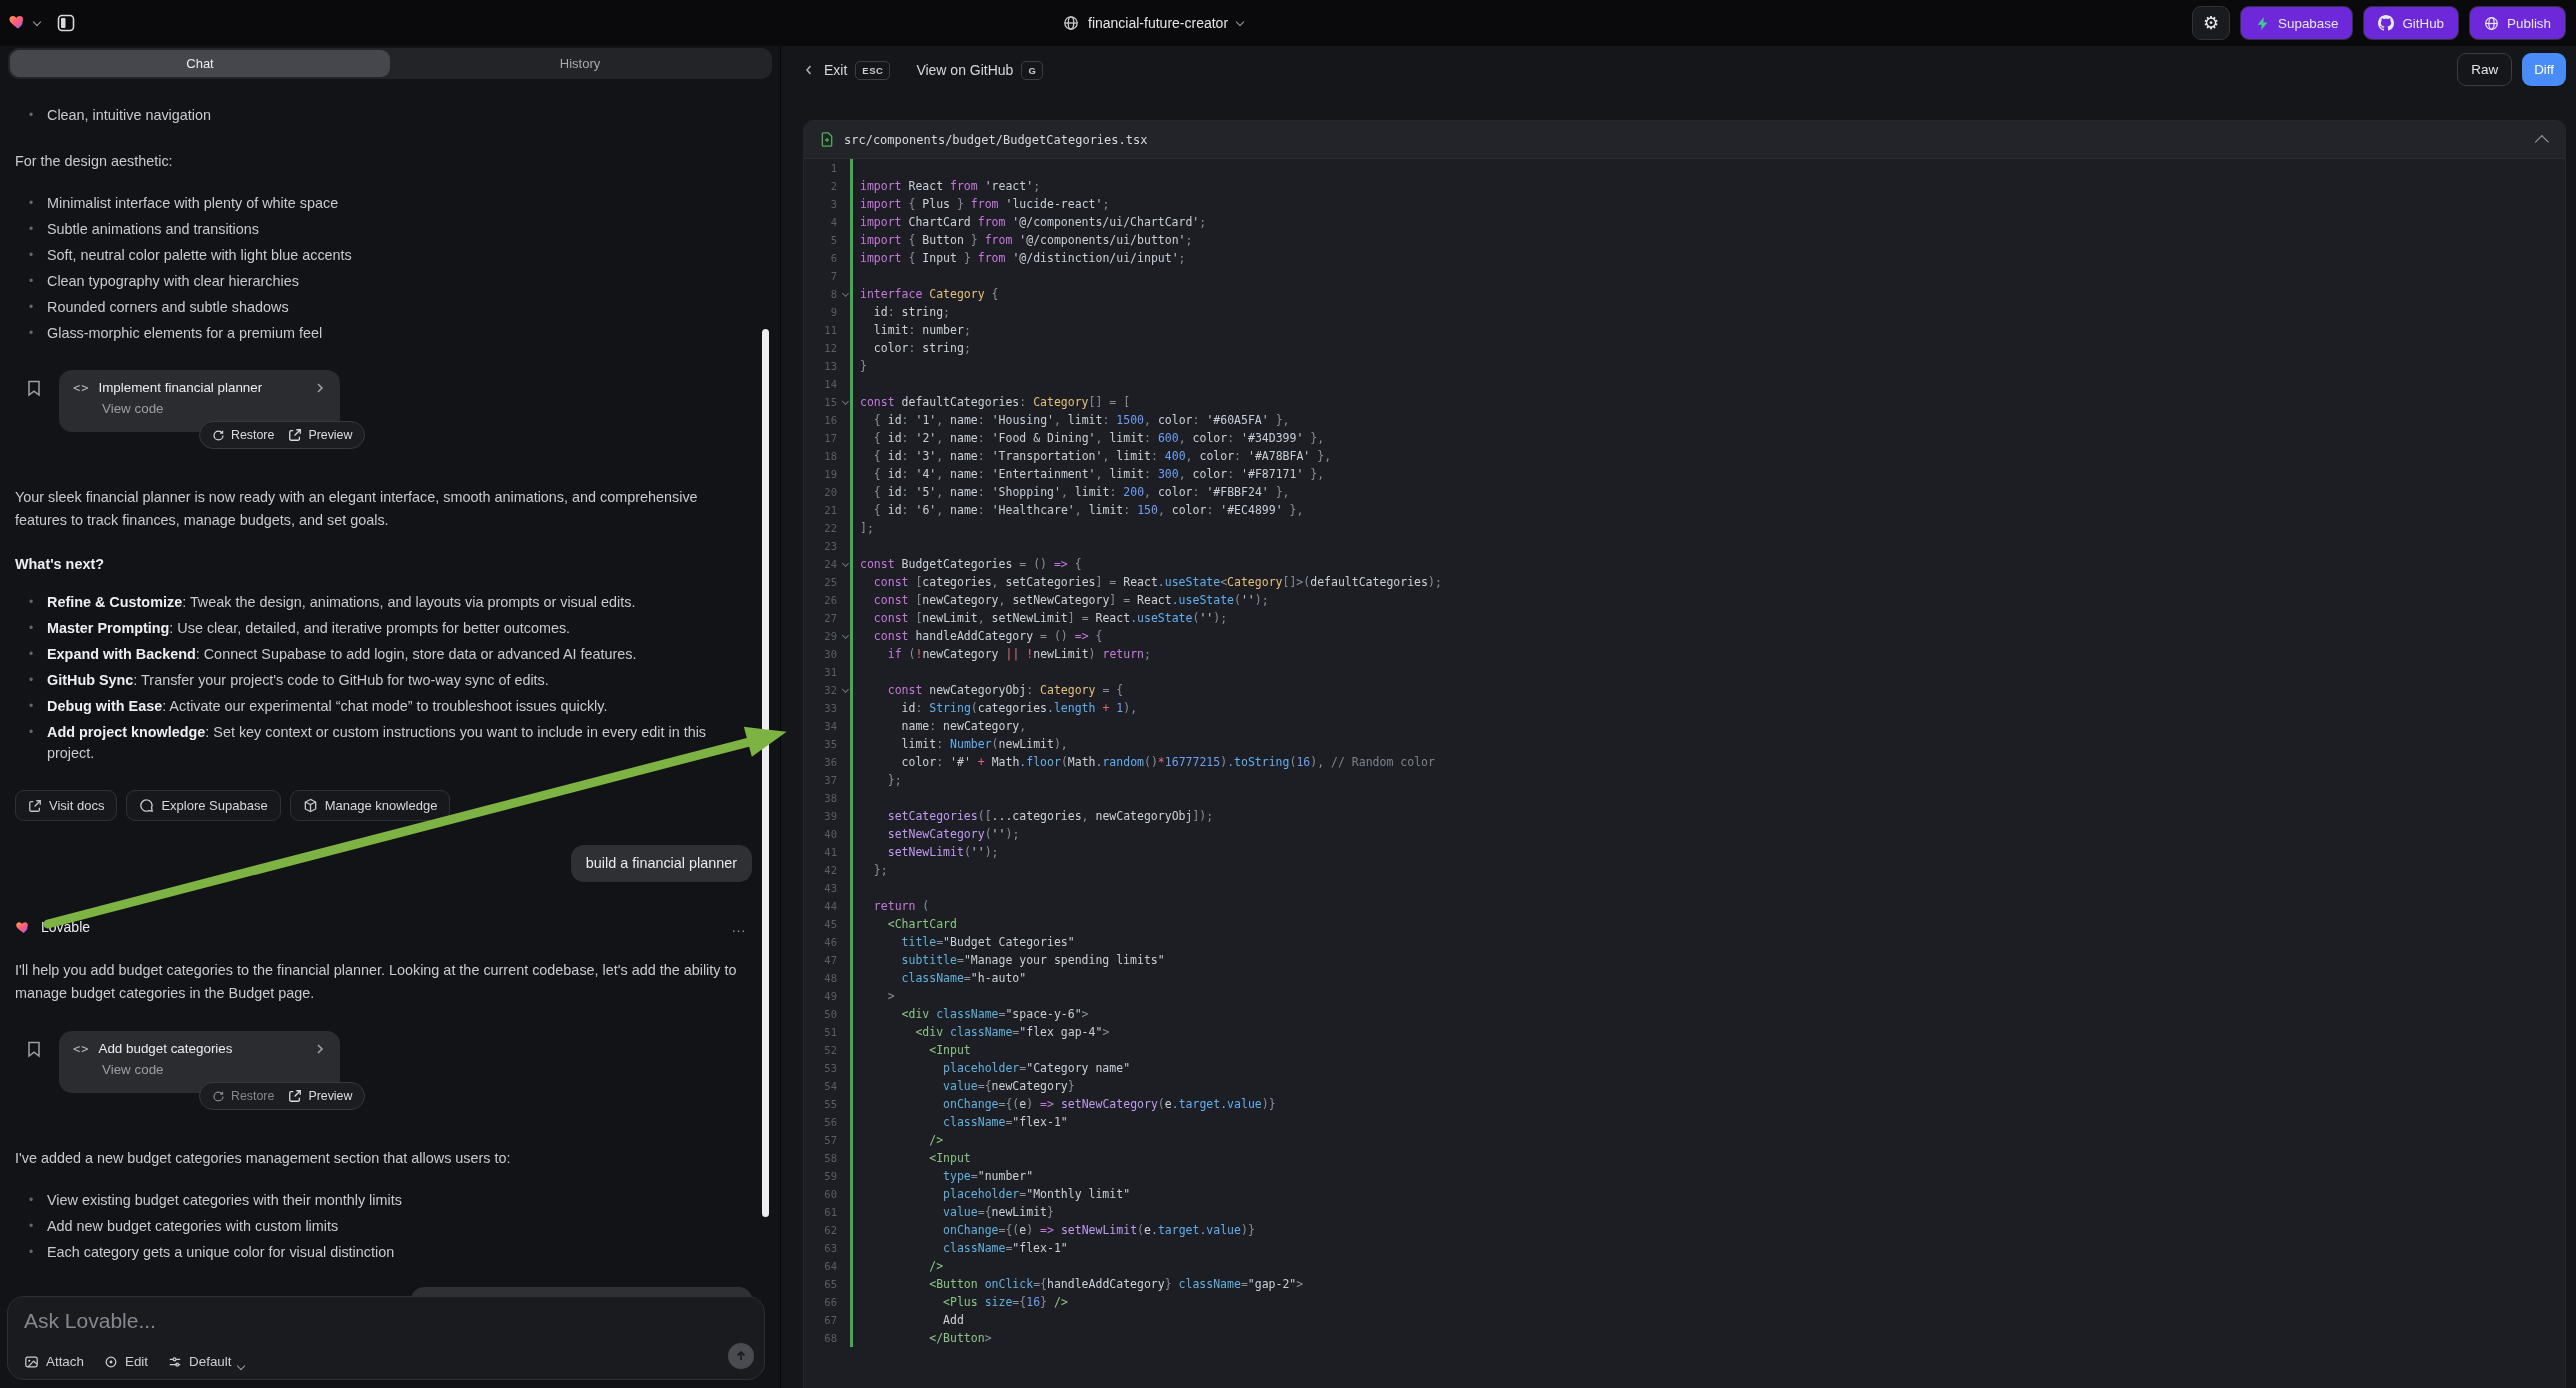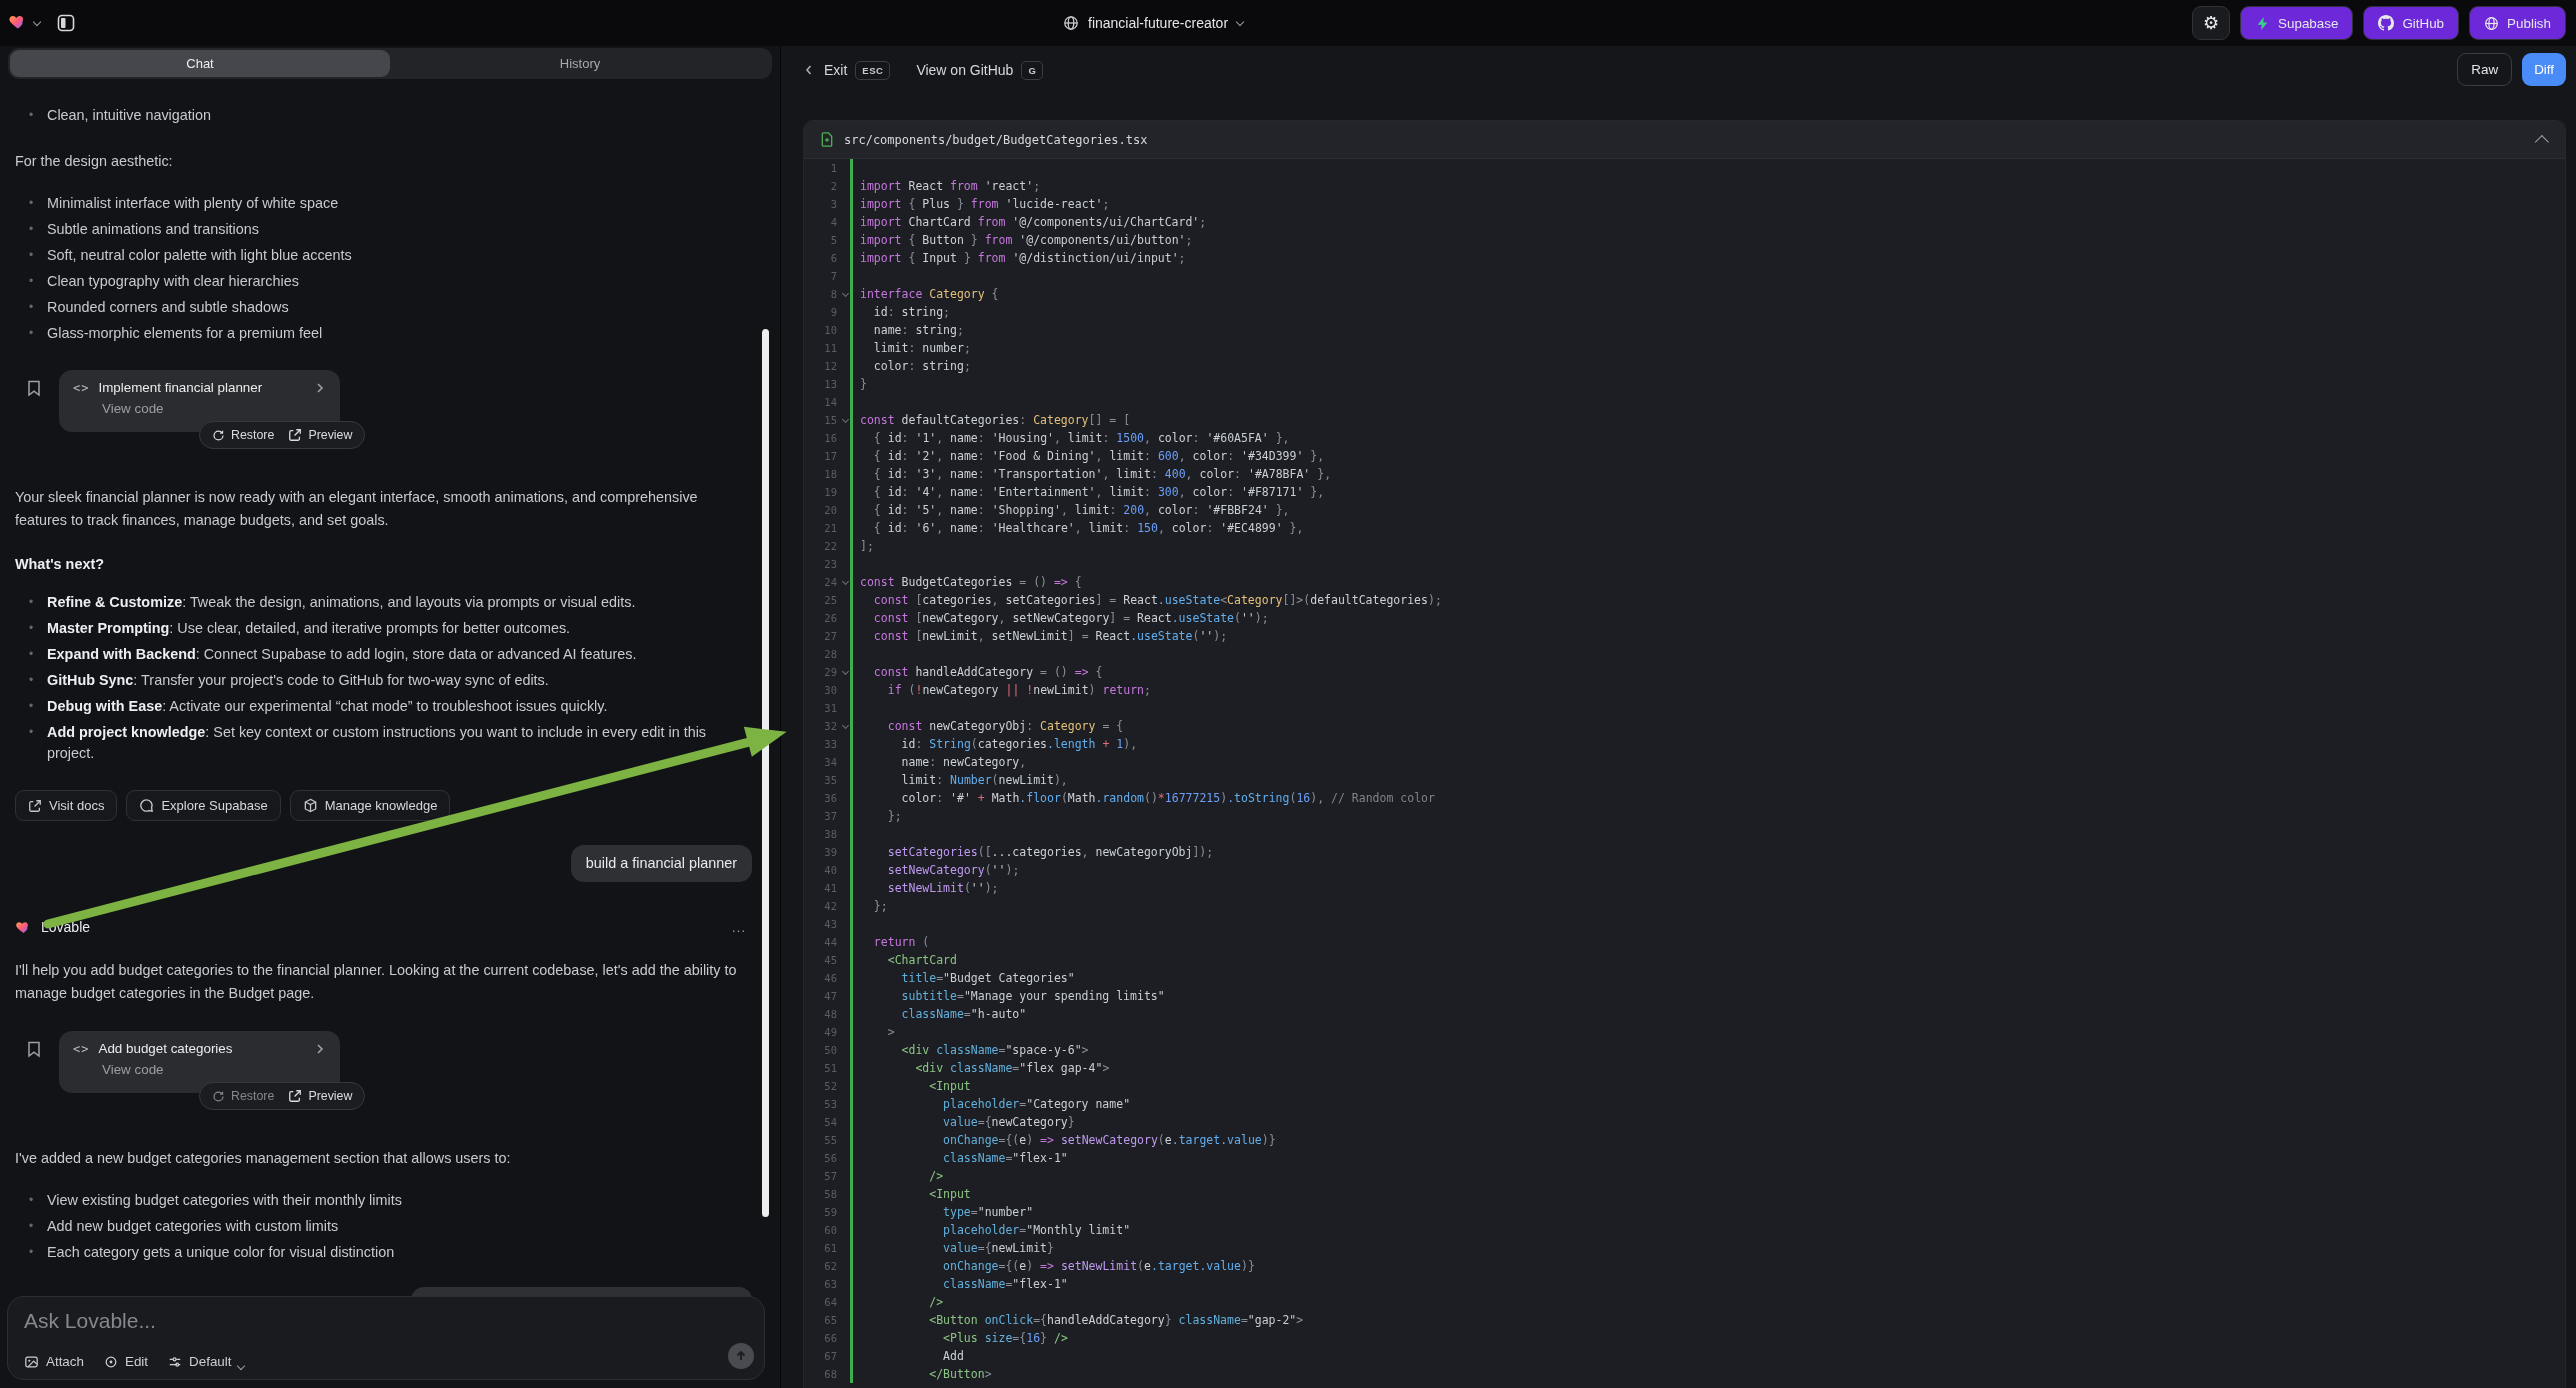--- a/index.html
+++ b/index.html
@@ -475,25 +475,20 @@
             <span class="fold"></span>
             <span class="dbar"></span>
             <pre class="ct"><span class="t-kw">interface</span> <span class="t-type">Category</span> <span class="t-punct">{</span></pre>
           </div>
           <div class="cl">
             <span class="ln">9</span>
             <span class="dbar"></span>
             <pre class="ct">  id<span class="t-punct">:</span> string<span class="t-punct">;</span></pre>
           </div>
           <div class="cl">
-            <span class="ln">10</span>
-            <span class="dbar"></span>
-            <pre class="ct">  name<span class="t-punct">:</span> string<span class="t-punct">;</span></pre>
-          </div>
-          <div class="cl">
             <span class="ln">11</span>
             <span class="dbar"></span>
             <pre class="ct">  limit<span class="t-punct">:</span> number<span class="t-punct">;</span></pre>
           </div>
           <div class="cl">
             <span class="ln">12</span>
             <span class="dbar"></span>
             <pre class="ct">  color<span class="t-punct">:</span> string<span class="t-punct">;</span></pre>
           </div>
           <div class="cl">
@@ -565,25 +560,20 @@
           </div>
           <div class="cl">
             <span class="ln">26</span>
             <span class="dbar"></span>
             <pre class="ct">  <span class="t-kw">const</span> <span class="t-punct">[</span>newCategory<span class="t-punct">,</span> setNewCategory<span class="t-punct">]</span> <span class="t-punct">=</span> React<span class="t-mem">.useState</span><span class="t-punct">(</span><span class="t-str">''</span><span class="t-punct">)</span><span class="t-punct">;</span></pre>
           </div>
           <div class="cl">
             <span class="ln">27</span>
             <span class="dbar"></span>
             <pre class="ct">  <span class="t-kw">const</span> <span class="t-punct">[</span>newLimit<span class="t-punct">,</span> setNewLimit<span class="t-punct">]</span> <span class="t-punct">=</span> React<span class="t-mem">.useState</span><span class="t-punct">(</span><span class="t-str">''</span><span class="t-punct">)</span><span class="t-punct">;</span></pre>
-          </div>
-          <div class="cl">
-            <span class="ln">28</span>
-            <span class="dbar"></span>
-            <pre class="ct"></pre>
           </div>
           <div class="cl">
             <span class="ln">29</span>
             <span class="fold"></span>
             <span class="dbar"></span>
             <pre class="ct">  <span class="t-kw">const</span> handleAddCategory <span class="t-punct">=</span> <span class="t-punct">(</span><span class="t-punct">)</span> <span class="t-kw">=&gt;</span> <span class="t-punct">{</span></pre>
           </div>
           <div class="cl">
             <span class="ln">30</span>
             <span class="dbar"></span>

